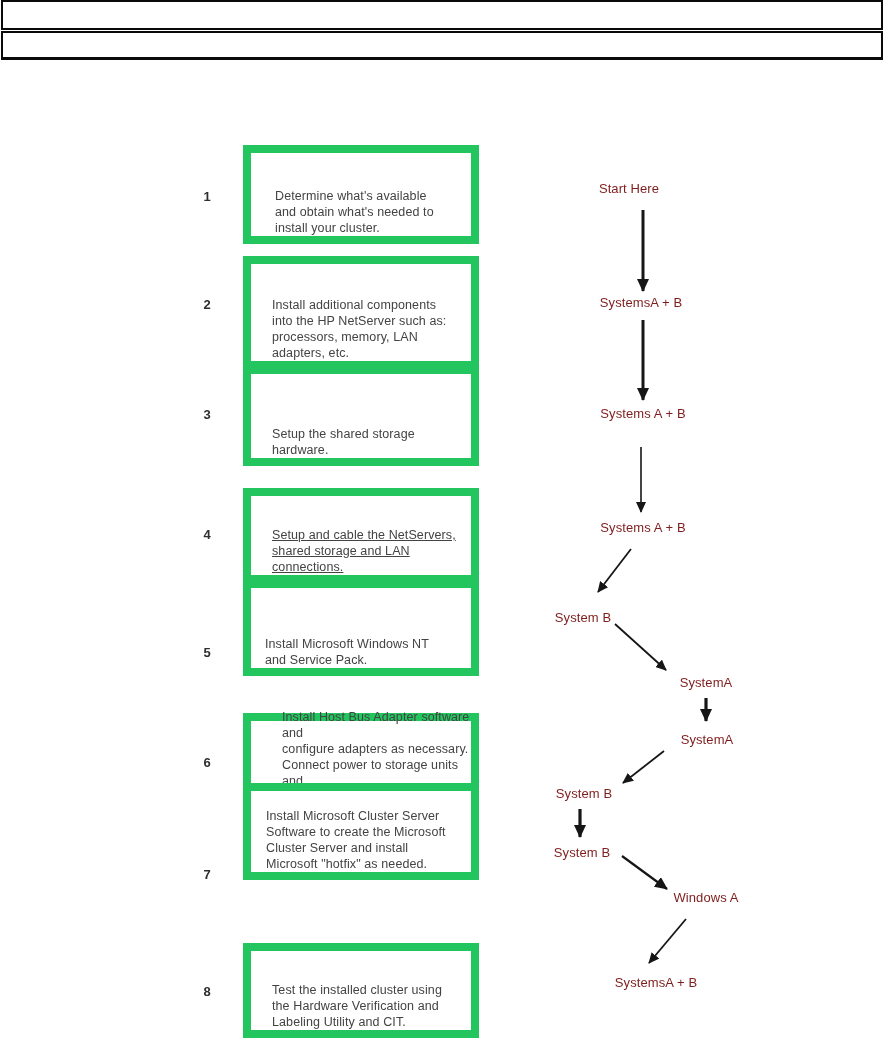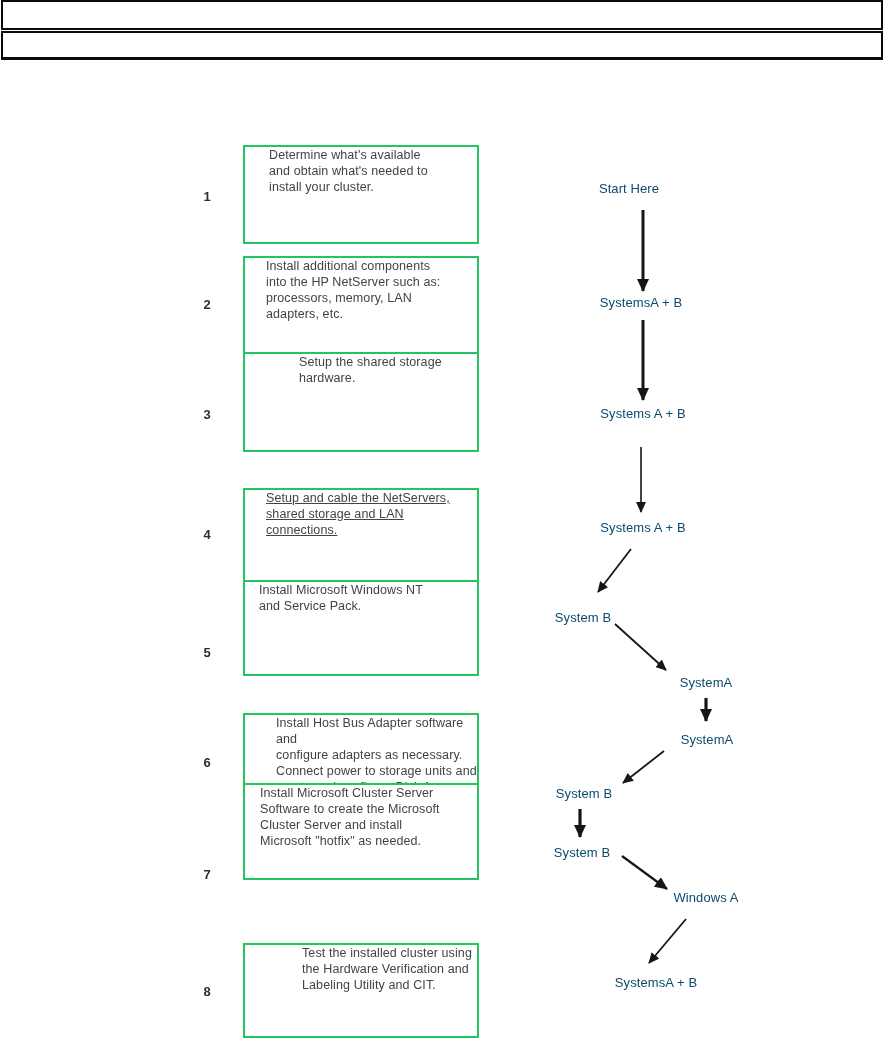--- a/index.html
+++ b/index.html
@@ -32,51 +32,51 @@
     text-align: center;
     font-size: 13px;
     font-weight: bold;
     color: #2e2e2e;
   }
   .step-box {
     position: absolute;
     left: 243px;
     width: 236px;
     box-sizing: border-box;
-    border: 2px solid #22c55e;
+    border: 8px solid #22c55e;
     background: #ffffff;
     display: flex;
-    align-items: flex-start;
+    align-items: flex-end;
   }
   .step-text {
     font-size: 12.5px;
     line-height: 16px;
     white-space: pre-line;
     color: #434343;
     letter-spacing: 0.1px;
   }
   #box-1 { top: 145px; height: 99px;  } #box-1 .step-text { padding-left: 24px; }
   #box-2 { top: 256px; height: 113px; } #box-2 .step-text { padding-left: 21px; }
-  #box-3 { top: 352px; height: 100px; padding-left: 33px; } #box-3 .step-text { padding-left: 21px; }
+  #box-3 { top: 366px; height: 100px; } #box-3 .step-text { padding-left: 21px; }
   #box-4 { top: 488px; height: 95px;  } #box-4 .step-text { padding-left: 21px; text-decoration: underline; }
   #box-5 { top: 580px; height: 96px;  } #box-5 .step-text { padding-left: 14px; }
   #box-6 { top: 713px; height: 100px; } #box-6 .step-text { padding-left: 7px; margin-left: 24px; }
   #box-7 { top: 783px; height: 97px;  } #box-7 .step-text { padding-left: 15px; }
-  #box-8 { top: 943px; height: 95px; padding-left: 36px;  } #box-8 .step-text { padding-left: 21px; }
+  #box-8 { top: 943px; height: 95px;  } #box-8 .step-text { padding-left: 21px; }
 
   #num-1 { top: 189px; } #num-2 { top: 297px; } #num-3 { top: 407px; }
   #num-4 { top: 527px; } #num-5 { top: 645px; } #num-6 { top: 755px; }
   #num-7 { top: 867px; } #num-8 { top: 984px; }
 
   
   .flow-label {
     position: absolute;
     transform: translateX(-50%);
     font-size: 13px;
-    color: #0c4a6e;
+    color: #7f1d1d;
     white-space: nowrap;
     letter-spacing: 0.1px;
   }
   #fl-0  { left: 629px; top: 181px; }
   #fl-1  { left: 641px; top: 295px; }
   #fl-2  { left: 643px; top: 406px; }
   #fl-3  { left: 643px; top: 520px; }
   #fl-4  { left: 583px; top: 610px; }
   #fl-5  { left: 706px; top: 675px; }
   #fl-6  { left: 707px; top: 732px; }

